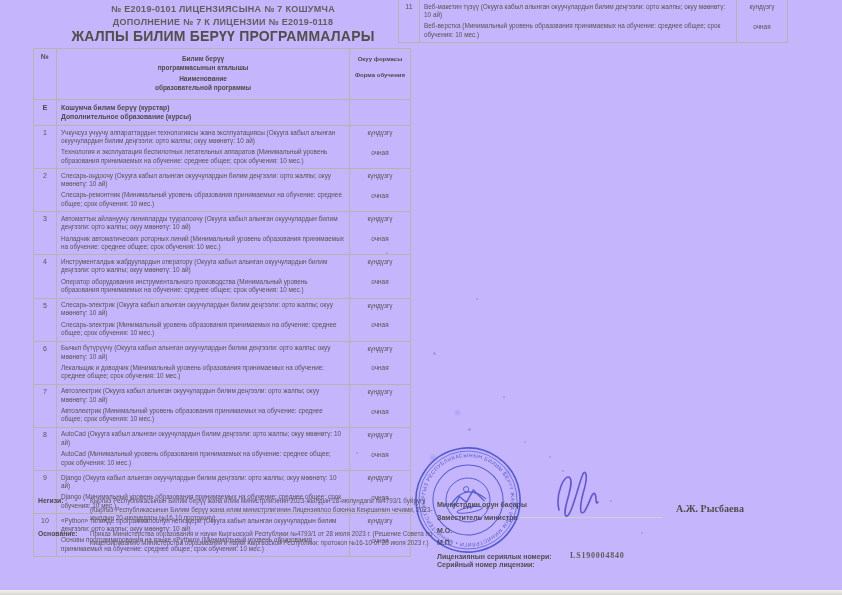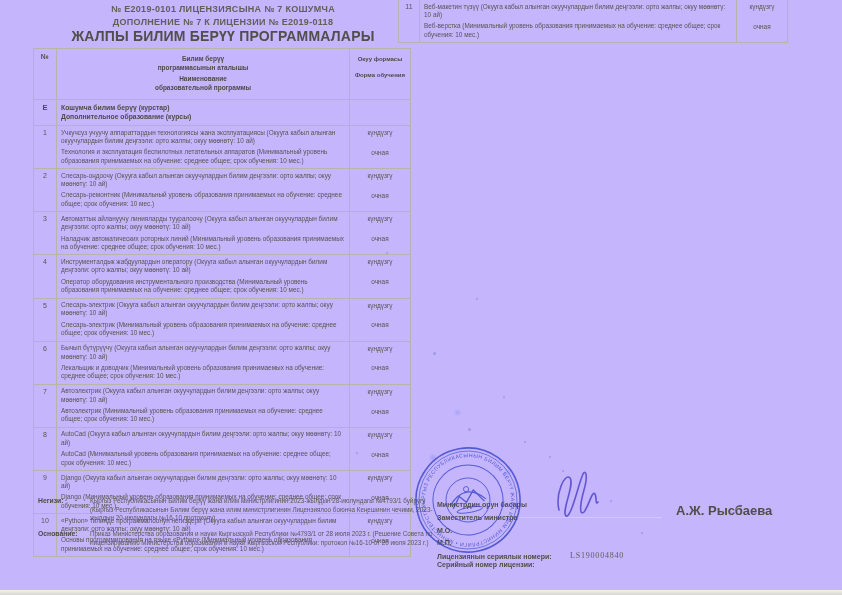--- a/index.html
+++ b/index.html
@@ -47,22 +47,22 @@
   .fblock{display:grid;grid-template-columns:49px 1fr;column-gap:3px;margin-bottom:7px;}
   .flabel{font-size:6.8px;font-weight:700;color:#4c4b46;}
   .ftext{font-size:6.3px;line-height:8.7px;color:#5b5a54;}
 
   
   .signing{position:absolute;left:437px;top:501px;width:240px;font-size:7px;line-height:8px;color:#4f4e48;}
   .sg{margin-bottom:5px;font-weight:600;}
   .sg-small{margin-bottom:4px;font-weight:600;}
   .serial{position:relative;margin-top:6px;font-weight:600;}
   .serial-value{position:absolute;left:133px;top:-1px;font-family:"Liberation Serif",serif;
-        font-size:8px;letter-spacing:.8px;color:#5e5d57;font-weight:400;}
-  .signer-name{position:absolute;left:676px;top:503px;font-size:13px;font-weight:600;color:#4f4e48;}
+        font-size:8px;letter-spacing:.8px;color:#5e5d57;font-weight:700;}
+  .signer-name{position:absolute;left:676px;top:503px;font-size:10px;font-weight:600;color:#4f4e48;font-family:Liberation Serif, serif;}
   .sig-underline{position:absolute;left:520px;top:517px;width:142px;height:1px;background:#d2d0ca;}
   .signature-svg{position:absolute;left:551px;top:466px;}
 
   
   .stamp{position:absolute;left:408px;top:440px;width:120px;height:120px;transform:rotate(-10deg);opacity:.85;}
 
   
   .noise span{position:absolute;border-radius:50%;background:rgba(66,78,200,.28);}
   .noise .blur{background:rgba(66,78,200,.16);filter:blur(1px);}
 </style>

